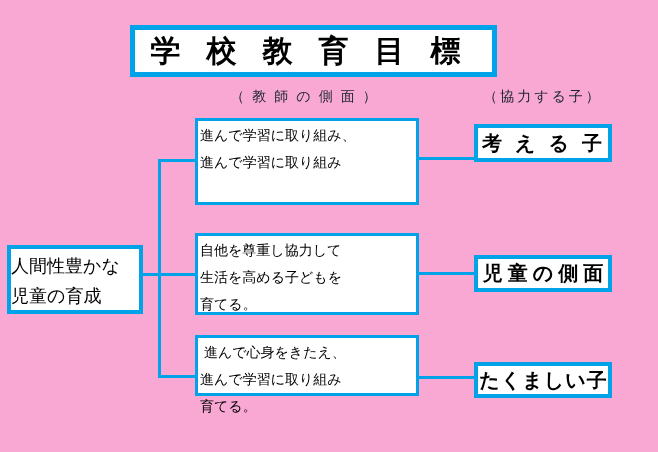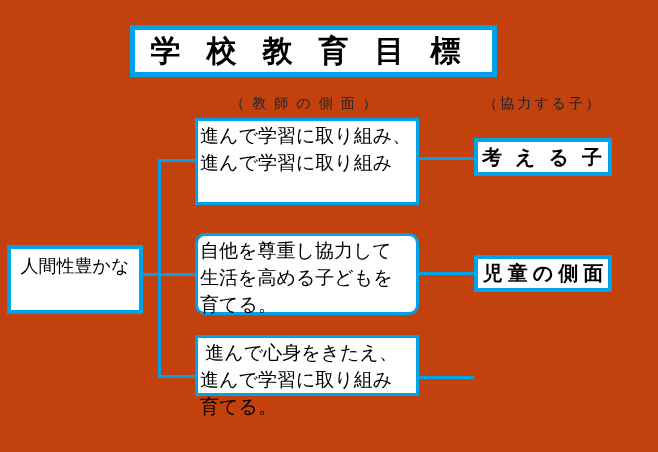--- a/index.html
+++ b/index.html
@@ -1,21 +1,21 @@
 <!DOCTYPE html>
 <html style="--accent: #00A3E8; --ink: #000000;"><head>
 <meta charset="utf-8">
 <style>
   :root { --accent: #00A3E8; --ink: #000000; }
   html, body { margin: 0; padding: 0; background: #ffffff; }
   .page {
     position: relative;
     width: 658px;
     height: 452px;
-    background: #c2410c;
+    background: #f9a8d4;
     font-family: "Liberation Sans", sans-serif;
     color: var(--ink);
     overflow: hidden;
   }
   .abs { position: absolute; box-sizing: border-box; }
 
   
   .title-box {
     left: 130px; top: 25px; width: 367px; height: 52px;
     border: 5px solid var(--accent);
@@ -24,59 +24,59 @@
     font-size: 30px; font-weight: bold;
     letter-spacing: 26px; padding-left: 10px;
     white-space: nowrap;
   }
 
   
   .col-header {
     top: 88px; height: 20px;
     font-family: "Liberation Serif", serif;
     font-size: 14px; color: #1b2430;
-    text-align: center; white-space: nowrap; margin-top: 7px;
+    text-align: center; white-space: nowrap;
   }
   .col-header.teacher { left: 190px; width: 235px; letter-spacing: 8px; }
   .col-header.children { left: 472px; width: 142px; letter-spacing: 3px; }
 
   
   .root-box {
     left: 7px; top: 245px; width: 136px; height: 69px;
     border: 4px solid var(--accent);
     background: #fff;
-    text-align: center;
+    text-align: left;
     font-size: 18px; line-height: 30px;
     padding-top: 2px;
     white-space: nowrap;
   }
 
   
   .goal-box {
     left: 195px; width: 224px;
     border: 3px solid var(--accent);
     background: #fff;
-    font-size: 19px; line-height: 27px;
+    font-size: 14px; line-height: 27px;
     padding: 1px 0 0 2px;
   }
   .goal-box .line { white-space: pre; }
   .goal-1 { top: 118px; height: 87px; }
-  .goal-2 { top: 233px; height: 82px; border-radius: 10px; }
+  .goal-2 { top: 233px; height: 82px; }
   .goal-3 { top: 335px; height: 61px; }
 
   
   .trait-box {
     left: 474px; width: 138px;
     border: 4px solid var(--accent);
     background: #fff;
     display: flex; align-items: center; justify-content: center;
     font-weight: bold; font-size: 20px;
     white-space: nowrap;
   }
-  .trait-1 { top: 138px; height: 38px; letter-spacing: 13px; padding-left: 11px; }
+  .trait-1 { top: 124px; height: 38px; letter-spacing: 13px; padding-left: 11px; }
   .trait-2 { top: 255px; height: 37px; letter-spacing: 5px;  padding-left: 5px; }
   .trait-3 { top: 362px; height: 36px; letter-spacing: 1px;  padding-left: 1px; }
 
   
   .hline { height: 3px; background: var(--accent); }
   .vline { width: 3px;  background: var(--accent); }
   .trunk      { left: 158px; top: 159px; height: 219px; }
   .b1-left    { left: 158px; top: 159px; width: 37px; }
   .b2-left    { left: 143px; top: 273px; width: 52px; }
   .b3-left    { left: 158px; top: 375px; width: 37px; }
@@ -97,20 +97,21 @@
   <div class="abs vline trunk"></div>
   <div class="abs hline b1-left"></div>
   <div class="abs hline b2-left"></div>
   <div class="abs hline b3-left"></div>
   <div class="abs hline b1-right"></div>
   <div class="abs hline b2-right"></div>
   <div class="abs hline b3-right"></div>
 
   <div class="abs root-box">
     <div>人間性豊かな</div>
+    <div>児童の育成</div>
   </div>
 
   <div class="abs goal-box goal-1">
     <div class="line">進んで学習に取り組み、</div>
     <div class="line">進んで学習に取り組み</div>
   </div>
   <div class="abs goal-box goal-2">
     <div class="line">自他を尊重し協力して</div>
     <div class="line">生活を高める子どもを</div>
     <div class="line">育てる。</div>
@@ -120,14 +121,17 @@
     <div class="line">進んで学習に取り組み</div>
     <div class="line">育てる。</div>
   </div>
 
   <div class="abs trait-box trait-1">
     <span>考える子</span>
   </div>
   <div class="abs trait-box trait-2">
     <span>児童の側面</span>
   </div>
+  <div class="abs trait-box trait-3">
+    <span>たくましい子</span>
+  </div>
 
 </div>
 
 </body></html>

